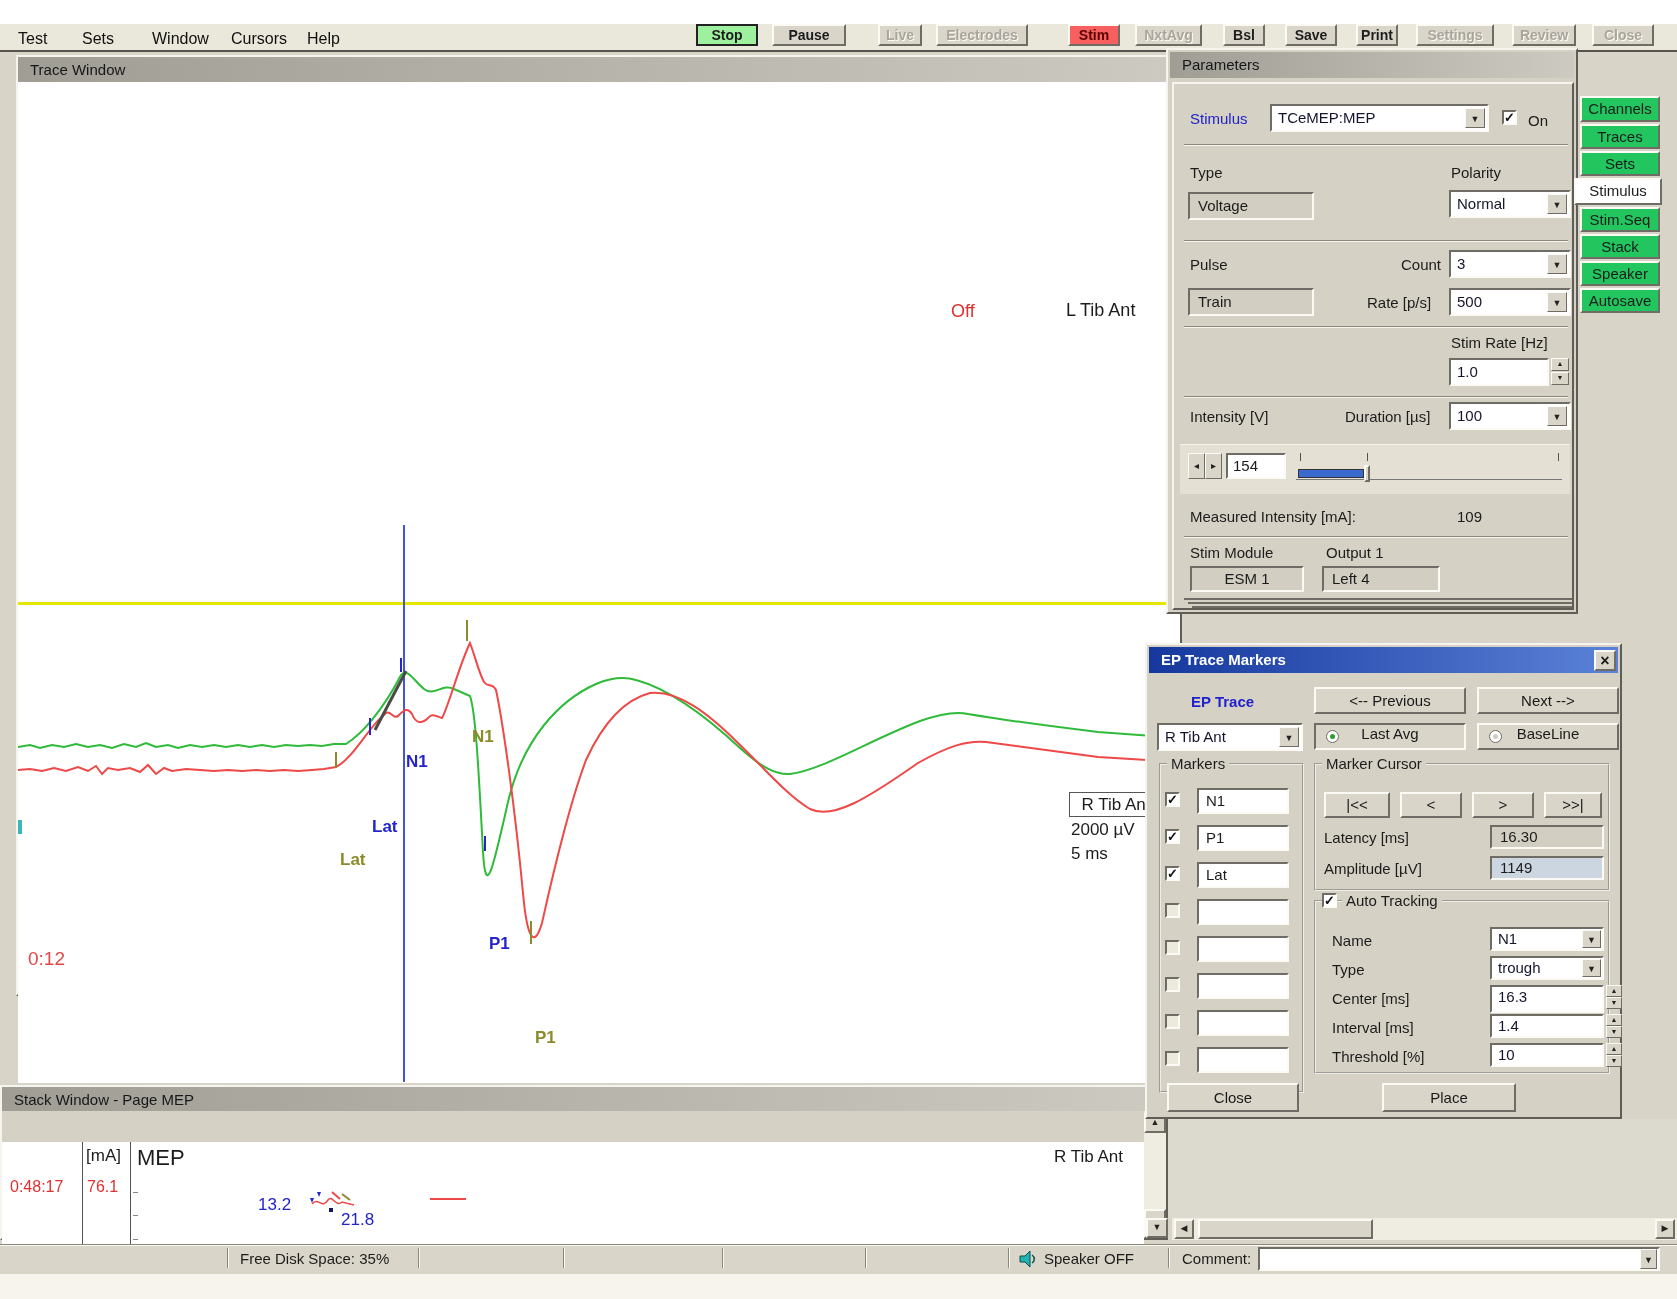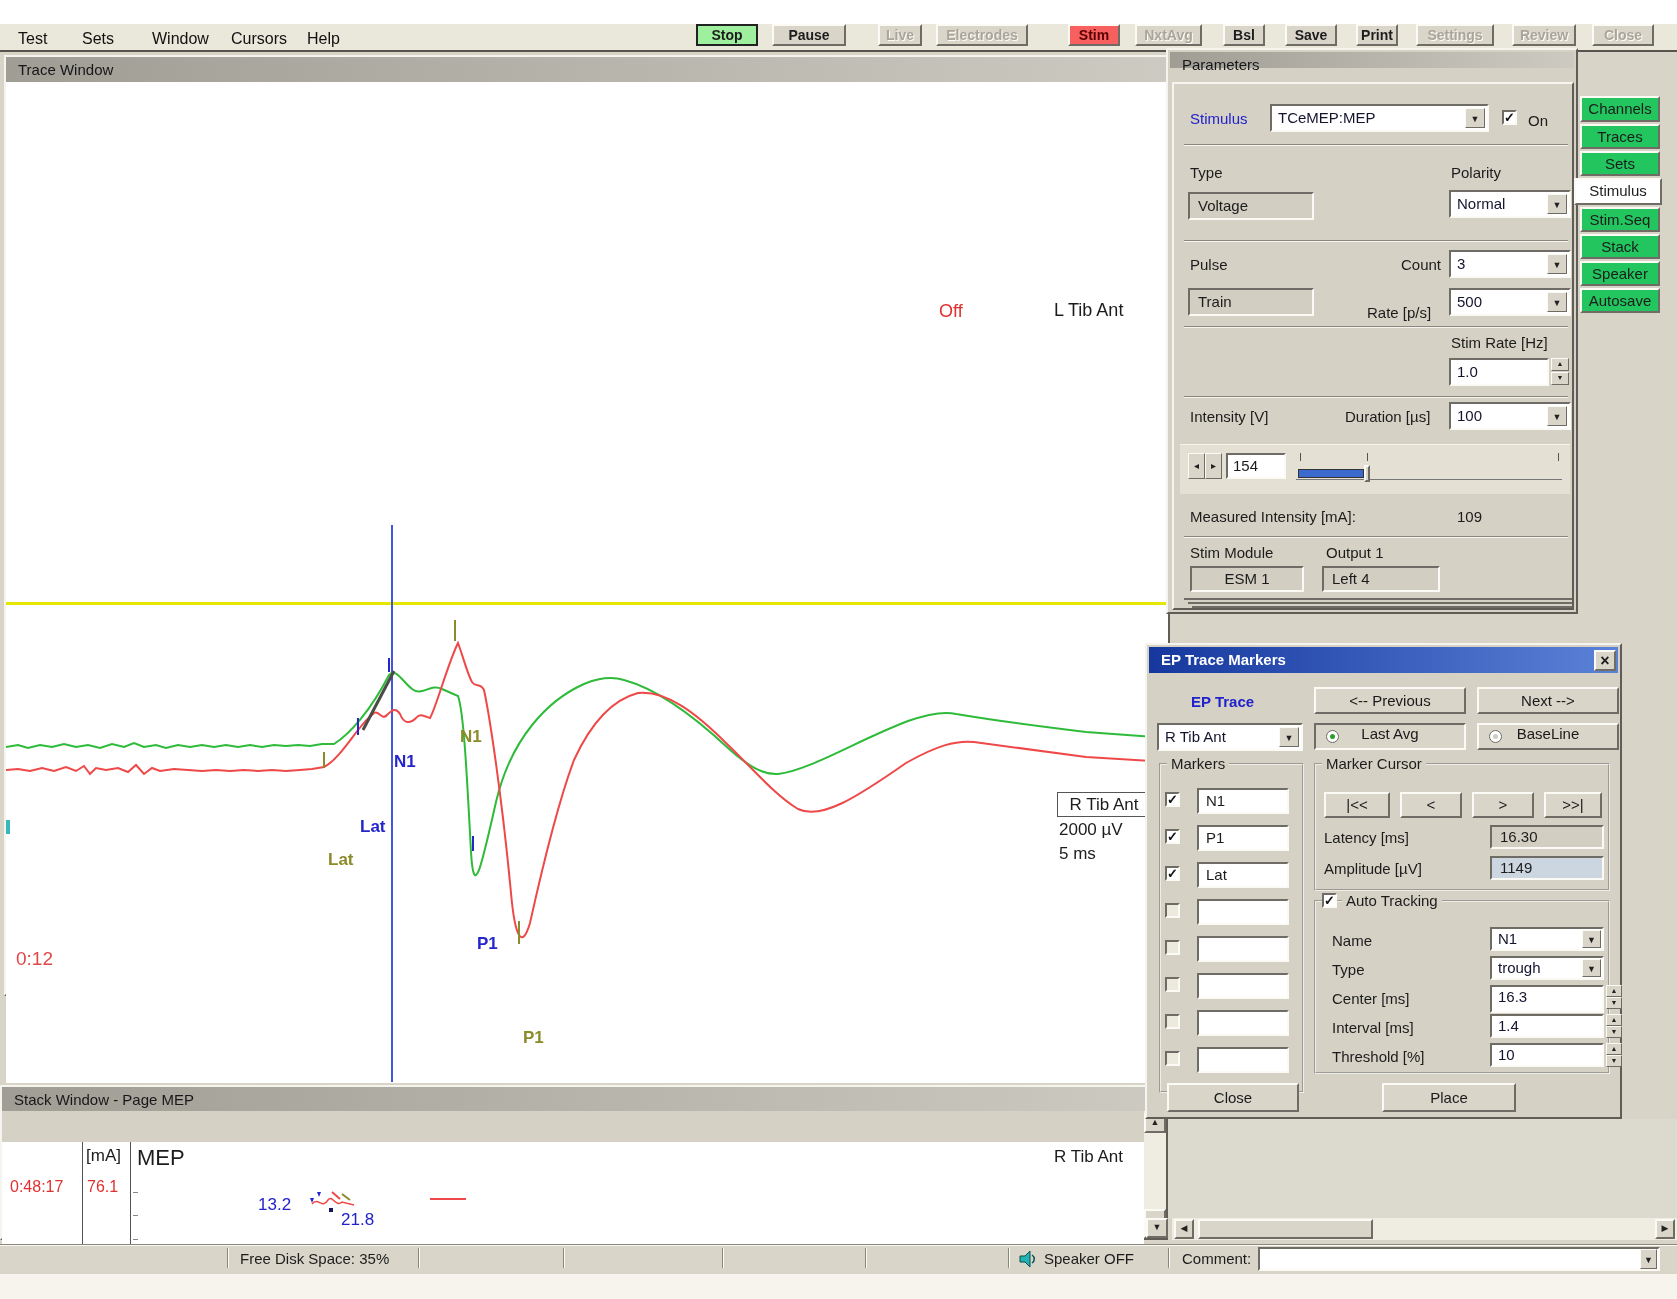--- a/index.html
+++ b/index.html
@@ -72,21 +72,21 @@
   <div class="a tbtn disabled" style="left:936px;top:24px;width:92px;">Electrodes</div>
   <div class="a tbtn red" style="left:1068px;top:24px;width:52px;">Stim</div>
   <div class="a tbtn disabled" style="left:1135px;top:24px;width:67px;">NxtAvg</div>
   <div class="a tbtn" style="left:1223px;top:24px;width:42px;">Bsl</div>
   <div class="a tbtn" style="left:1285px;top:24px;width:52px;">Save</div>
   <div class="a tbtn" style="left:1356px;top:24px;width:42px;">Print</div>
   <div class="a tbtn disabled" style="left:1416px;top:24px;width:78px;">Settings</div>
   <div class="a tbtn disabled" style="left:1512px;top:24px;width:64px;">Review</div>
   <div class="a tbtn disabled" style="left:1592px;top:24px;width:62px;">Close</div>
 
-  <div class="a win" style="left:4px;top:55px;width:1166px;height:941px;">
+  <div class="a win" style="left:16px;top:55px;width:1166px;height:941px;">
     <div class="titlebar" style="height:25px;">
       <span>Trace Window</span>
     </div>
     <div class="a client" style="left:0;top:25px;width:1162px;height:1001px;overflow:hidden;">
 
       <span class="a redtext" style="left:933px;top:219px;font-size:18px;">Off</span>
       <span class="a" style="left:1048px;top:218px;font-size:18px;">L Tib Ant</span>
 
       <div class="a" style="left:0;top:520px;width:1162px;height:3px;background:#e6e600;"></div>
 
@@ -166,21 +166,21 @@
   <div class="scrollbtn a" style="left:1146px;top:1218px;width:22px;height:20px;">▼</div>
 
   <div class="a" style="left:1168px;top:1119px;width:509px;height:99px;background:#dcd9cf;"></div>
   <div class="a track" style="left:1172px;top:1218px;width:505px;height:22px;">
     <div class="scrollbtn a" style="left:2px;top:1px;width:20px;height:20px;">◀</div>
     <div class="thumb a" style="left:26px;top:1px;width:175px;height:20px;"></div>
     <div class="scrollbtn a" style="left:483px;top:1px;width:20px;height:20px;">▶</div>
   </div>
 
   <div class="a win" style="left:1166px;top:48px;width:412px;height:566px;z-index:20;">
-    <div class="titlebar" style="height:16px;margin:2px;">
+    <div class="titlebar" style="height:26px;margin:2px;">
       <span>Parameters</span>
     </div>
     <div class="a" style="left:4px;top:32px;width:402px;height:528px;border:2px solid;border-color:#f6f4ee #5f5d55 #5f5d55 #f6f4ee;">
 
       <span class="a bluetext" style="left:16px;top:26px;">Stimulus</span>
       <div class="a combo" style="left:96px;top:20px;width:219px;height:28px;">
         <span>TCeMEP:MEP</span>
         <span class="a ddbtn" style="right:2px;top:2px;width:20px;height:20px;">▼</span>
       </div>
       <span class="a checkbox checked" style="left:328px;top:26px;"></span>
@@ -196,21 +196,21 @@
       </div>
       <div class="a groove" style="left:10px;top:156px;width:384px;"></div>
 
       <span class="a" style="left:16px;top:172px;">Pulse</span>
       <span class="a" style="left:227px;top:172px;">Count</span>
       <div class="a combo" style="left:275px;top:166px;width:122px;height:28px;">
         <span>3</span>
         <span class="a ddbtn" style="right:2px;top:2px;width:20px;height:20px;">▼</span>
       </div>
       <div class="a sunken gray" style="left:14px;top:204px;width:126px;height:28px;line-height:24px;padding-left:8px;">Train</div>
-      <span class="a" style="left:193px;top:220px;">Rate [p/s]</span>
+      <span class="a" style="left:193px;top:210px;">Rate [p/s]</span>
       <div class="a combo" style="left:275px;top:204px;width:122px;height:28px;">
         <span>500</span>
         <span class="a ddbtn" style="right:2px;top:2px;width:20px;height:20px;">▼</span>
       </div>
       <div class="a groove" style="left:10px;top:242px;width:384px;"></div>
 
       <span class="a" style="left:277px;top:250px;">Stim Rate [Hz]</span>
       <div class="a combo" style="left:275px;top:274px;width:100px;height:28px;">1.0</div>
       <span class="a spin" style="left:377px;top:274px;width:18px;height:13px;">▲</span>
       <span class="a spin" style="left:377px;top:288px;width:18px;height:13px;">▼</span>

